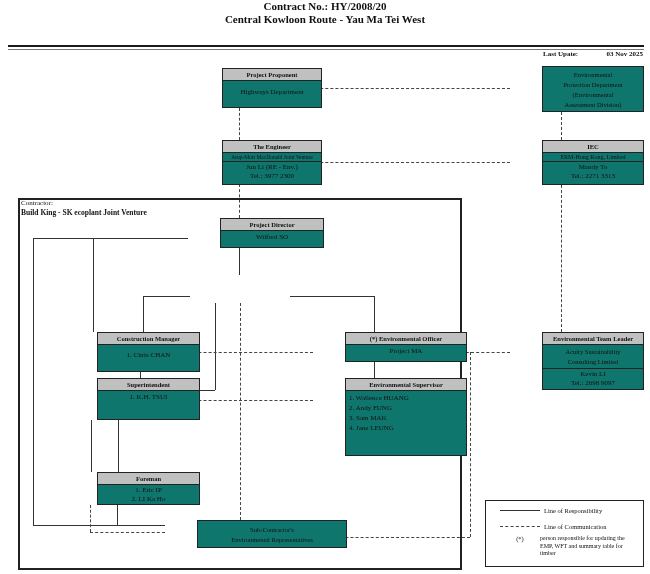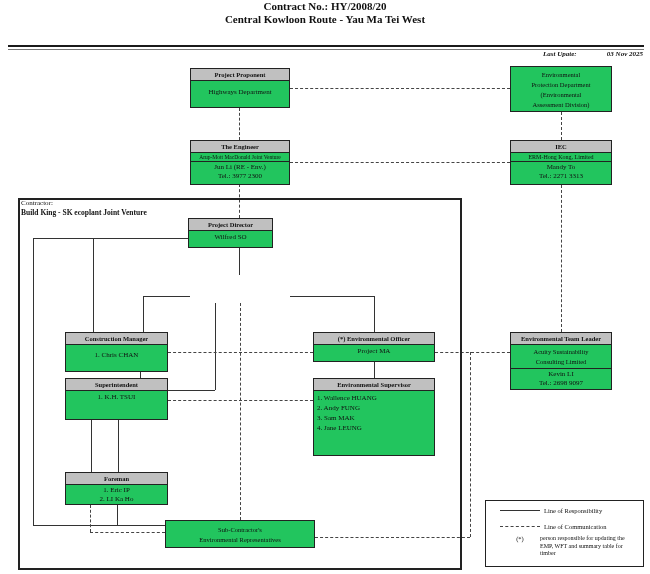--- a/index.html
+++ b/index.html
@@ -3,23 +3,23 @@
 <meta charset="utf-8">
 <style>
   html,body{margin:0;padding:0;background:#fff;}
   #page{position:relative;width:650px;height:574px;background:#fff;
         font-family:"Liberation Serif","DejaVu Serif",serif;color:#111;overflow:hidden;}
   .ttl{position:absolute;left:0;top:4;width:650px;text-align:center;font-weight:bold;
        font-size:11px;line-height:13px;}
   .rule{position:absolute;left:8px;top:45px;width:636px;height:2px;
         border-top:2px solid #1a1a1a;border-bottom:1px solid #777;}
   .lastupd{position:absolute;left:543px;top:50px;width:100px;display:flex;
-           justify-content:space-between;font-style:italic;font-weight:bold;font-size:7px;}
-  .box{position:absolute;background:#22c55e;border:1px solid #222;box-sizing:border-box;
-       text-align:center;}
+           justify-content:space-between;font-weight:bold;font-size:7px;}
+  .box{position:absolute;background:#0f766e;border:1px solid #222;box-sizing:border-box;
+       text-align:center;margin-left:32px;}
   .hdr{background:#c0c0c0;border-bottom:1px solid #222;font-weight:bold;font-size:6.5px;
        line-height:11px;height:11px;overflow:hidden;}
   .bd{font-size:7px;line-height:9px;padding-top:3px;}
   .sub{font-size:5.5px;line-height:8px;border-bottom:1px solid #222;}
   .members{text-align:left;font-size:7px;line-height:10px;padding:2px 0 0 3px;}
   .plain{font-size:6.5px;line-height:10px;padding-top:3px;}
   
   .h{position:absolute;height:0;border-top:1px solid #333;}
   .v{position:absolute;width:0;border-left:1px solid #333;}
   .hd{position:absolute;height:0;border-top:1px dashed #444;}
@@ -108,21 +108,21 @@
     <div class="bd" style="padding-top:0">Tel.: 3977 2300</div>
   </div>
 
   <div class="box" style="left:510px;top:140px;width:102px;height:45px">
     <div class="hdr">IEC</div>
     <div class="sub" style="font-size:6px">ERM-Hong Kong, Limited</div>
     <div class="bd" style="padding-top:1px">Mandy To</div>
     <div class="bd" style="padding-top:0">Tel.: 2271 3313</div>
   </div>
 
-  <div class="box" style="left:188px;top:218px;width:85px;height:30px">
+  <div class="box" style="left:188px;top:218px;width:104px;height:30px">
     <div class="hdr">Project Director</div>
     <div class="bd" style="padding-top:2px">Wilfred SO</div>
   </div>
 
 
   <div class="box" style="left:65px;top:332px;width:103px;height:40px">
     <div class="hdr">Construction Manager</div>
     <div class="bd" style="padding-top:6px">1. Chris CHAN</div>
   </div>
 

